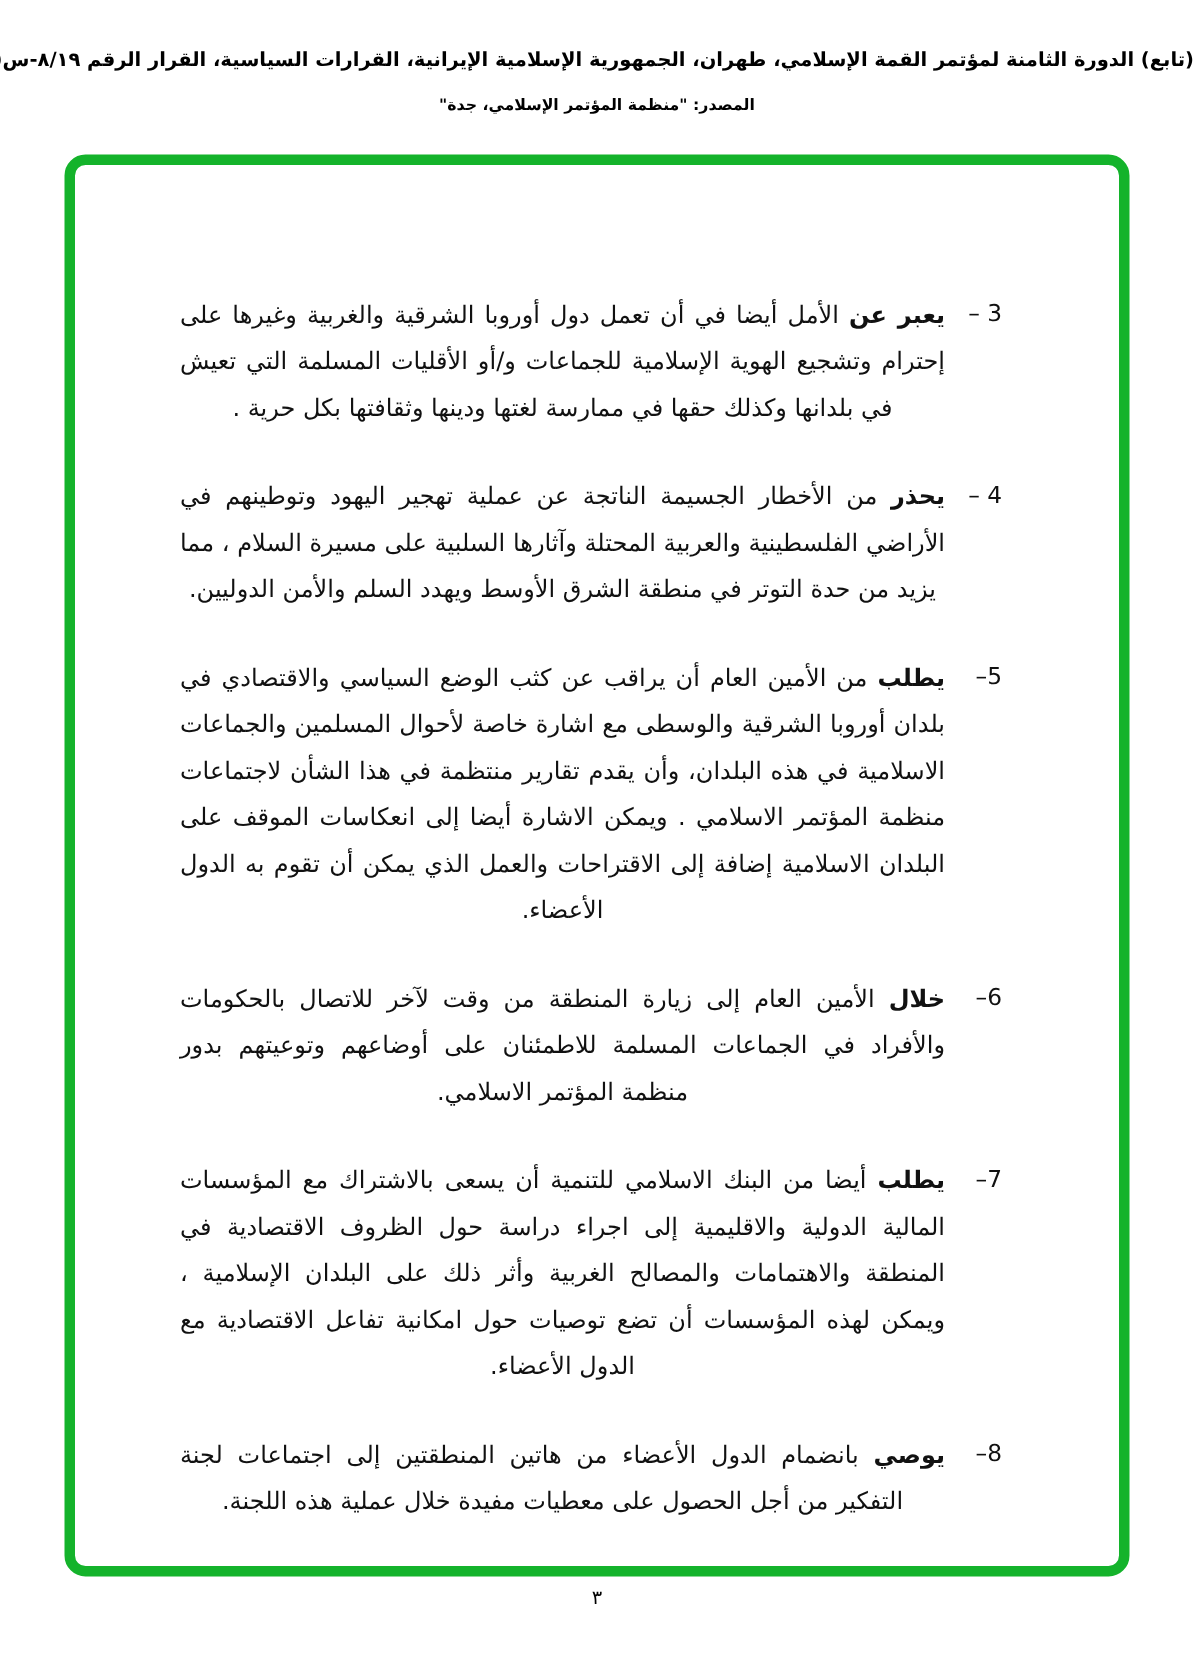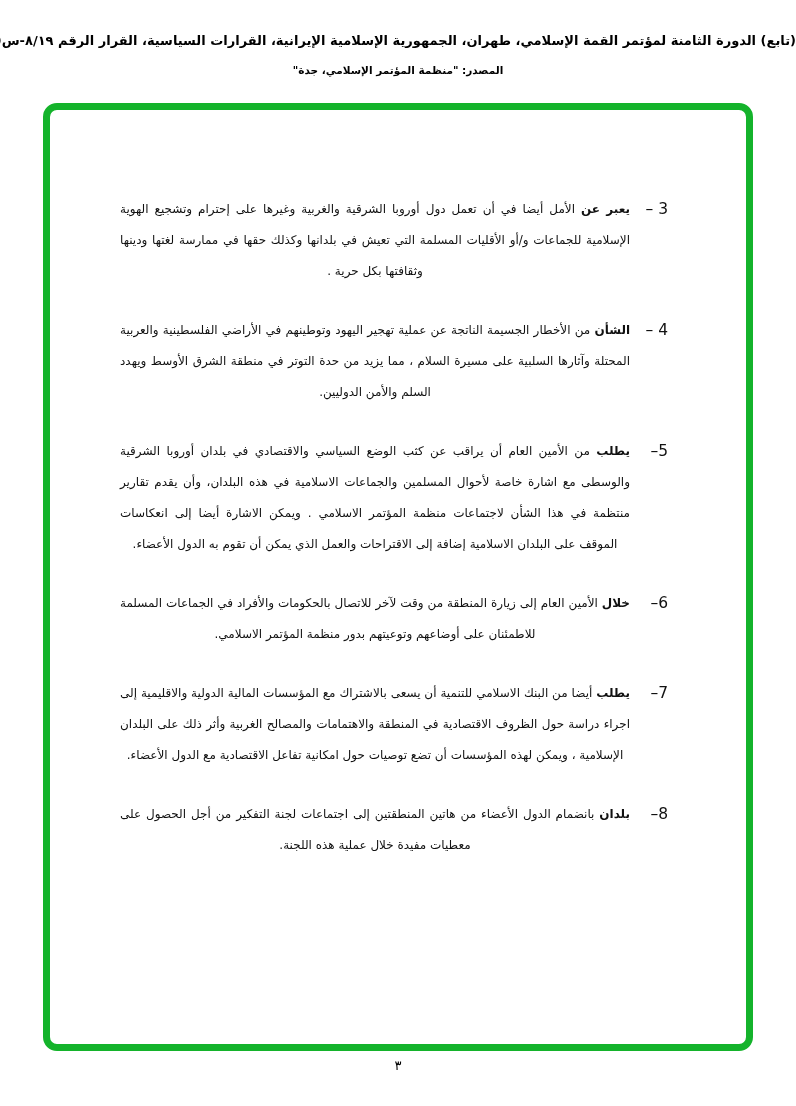--- a/index.html
+++ b/index.html
@@ -43,21 +43,21 @@
     margin-left:8px;
     font-size:15.5px;
     line-height:31px;
     text-align:right;
     white-space:nowrap;
     color:#111;
   }
   .itext{
     flex:1;
     margin:0;
-    font-size:12px;
+    font-size:16px;
     line-height:31px;
     text-align:justify;
     text-align-last:center;
     color:#111;
   }
   .itext strong{font-weight:700;}
   .pagenum{
     position:absolute;top:1058px;left:0;right:0;
     text-align:center;
     font-size:13px;
@@ -75,40 +75,40 @@
 
   <div class="green-box" style="border-color: rgb(20, 179, 43);">
 
     <div class="item">
       <div class="marker">3 –</div>
       <p class="itext"><strong>يعبر عن</strong><span> الأمل أيضا في أن تعمل دول أوروبا الشرقية  والغربية وغيرها على إحترام وتشجيع الهوية الإسلامية للجماعات و/أو الأقليات المسلمة التي تعيش في بلدانها وكذلك حقها في ممارسة لغتها ودينها وثقافتها بكل حرية .</span></p>
     </div>
 
     <div class="item">
       <div class="marker">4 –</div>
-      <p class="itext"><strong>الشأن</strong><span> من الأخطار الجسيمة الناتجة عن عملية تهجير اليهود وتوطينهم في الأراضي الفلسطينية والعربية المحتلة وآثارها السلبية على مسيرة السلام ، مما يزيد من حدة التوتر في منطقة الشرق الأوسط ويهدد السلم والأمن الدوليين.</span></p>
+      <p class="itext"><strong>يحذر</strong><span> من الأخطار الجسيمة الناتجة عن عملية تهجير اليهود وتوطينهم في الأراضي الفلسطينية والعربية المحتلة وآثارها السلبية على مسيرة السلام ، مما يزيد من حدة التوتر في منطقة الشرق الأوسط ويهدد السلم والأمن الدوليين.</span></p>
     </div>
 
     <div class="item">
       <div class="marker">5–</div>
       <p class="itext"><strong>يطلب</strong><span> من الأمين العام أن يراقب عن  كثب الوضع السياسي والاقتصادي في بلدان أوروبا الشرقية والوسطى مع اشارة خاصة لأحوال المسلمين والجماعات الاسلامية في هذه البلدان، وأن يقدم تقارير منتظمة في هذا الشأن لاجتماعات منظمة المؤتمر الاسلامي .  ويمكن الاشارة أيضا إلى انعكاسات الموقف على البلدان الاسلامية إضافة إلى الاقتراحات والعمل الذي يمكن أن تقوم به الدول الأعضاء.</span></p>
     </div>
 
     <div class="item">
       <div class="marker">6–</div>
       <p class="itext"><strong>خلال</strong><span> الأمين العام إلى زيارة المنطقة من وقت لآخر للاتصال بالحكومات والأفراد في الجماعات المسلمة للاطمئنان على أوضاعهم وتوعيتهم بدور منظمة المؤتمر الاسلامي.</span></p>
     </div>
 
     <div class="item">
       <div class="marker">7–</div>
       <p class="itext"><strong>يطلب</strong><span> أيضا من البنك الاسلامي للتنمية أن يسعى بالاشتراك مع المؤسسات المالية الدولية والاقليمية إلى اجراء دراسة حول الظروف الاقتصادية في المنطقة والاهتمامات والمصالح الغربية وأثر ذلك على البلدان الإسلامية ، ويمكن لهذه المؤسسات أن تضع توصيات حول امكانية تفاعل الاقتصادية مع الدول الأعضاء.</span></p>
     </div>
 
     <div class="item">
       <div class="marker">8–</div>
-      <p class="itext"><strong>بلدان</strong><span> بانضمام الدول الأعضاء من هاتين المنطقتين إلى اجتماعات لجنة التفكير من أجل الحصول على معطيات مفيدة خلال عملية هذه اللجنة.</span></p>
+      <p class="itext"><strong>يوصي</strong><span> بانضمام الدول الأعضاء من هاتين المنطقتين إلى اجتماعات لجنة التفكير من أجل الحصول على معطيات مفيدة خلال عملية هذه اللجنة.</span></p>
     </div>
 
   </div>
 
   <div class="pagenum">٣</div>
 
 </div>
 
 </body></html>

